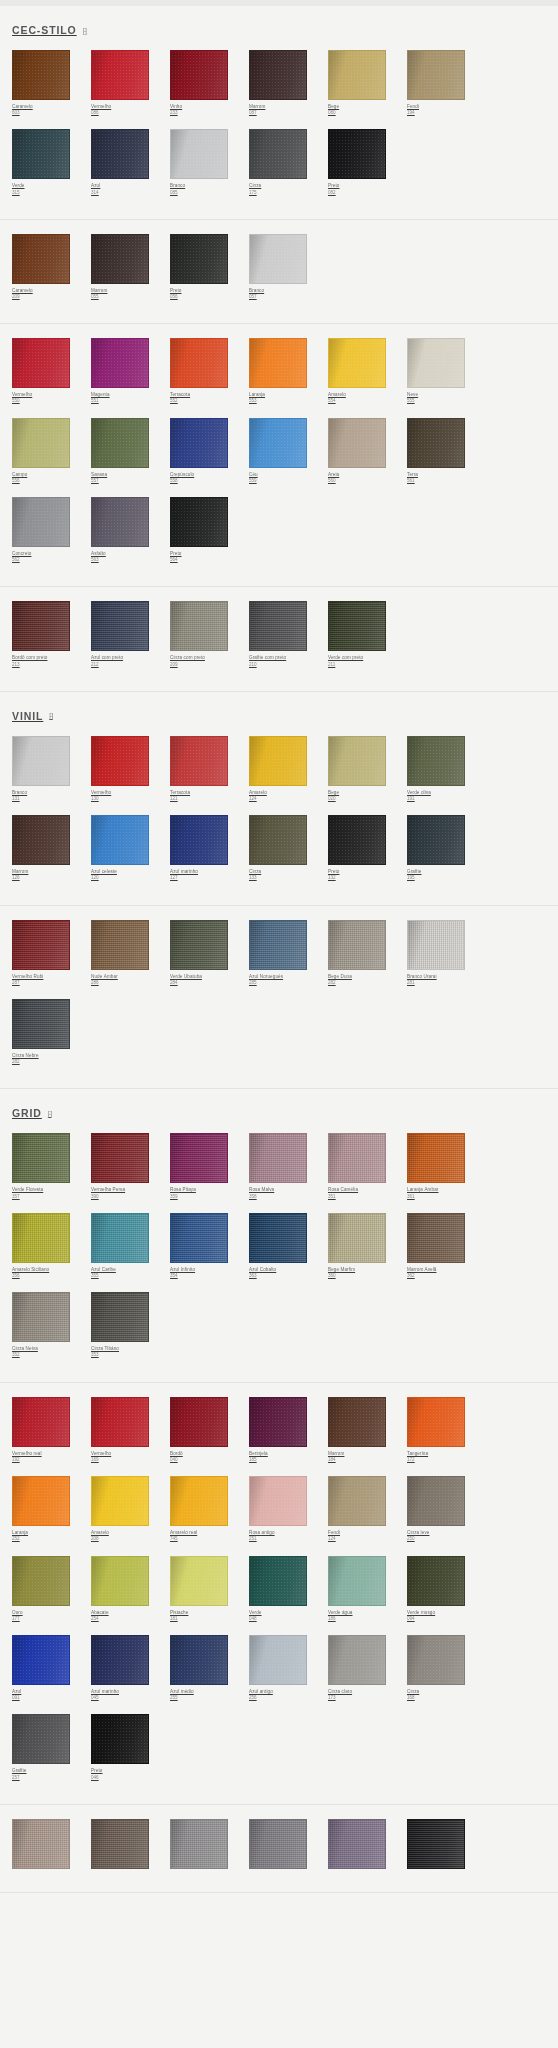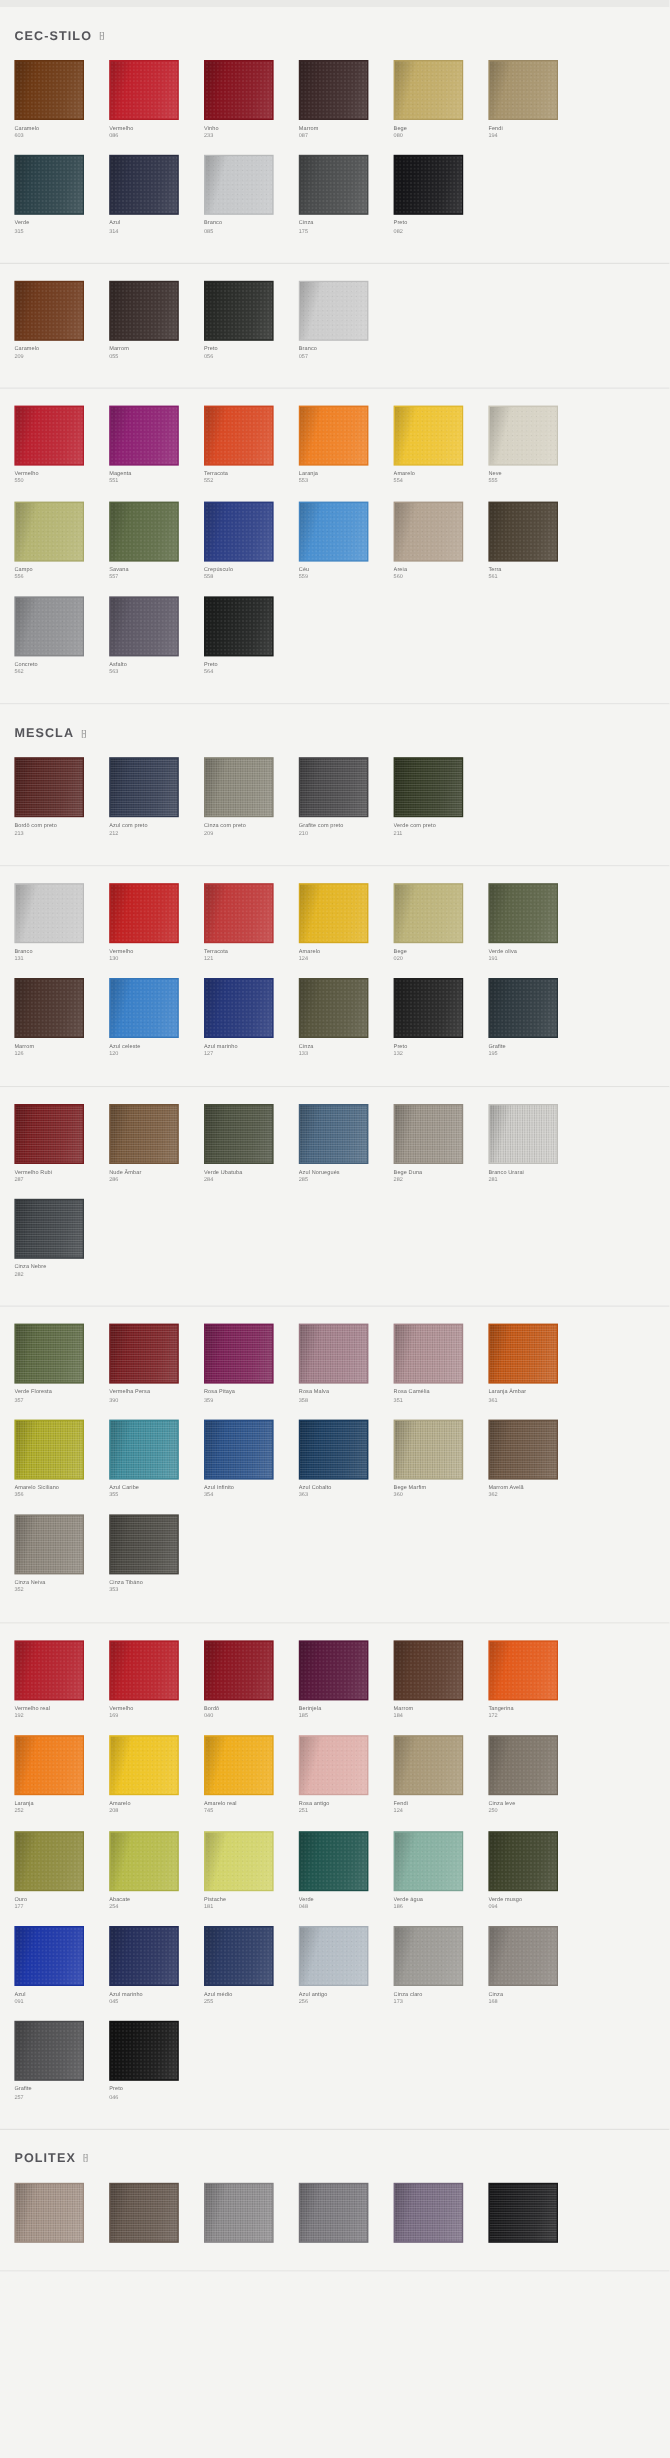--- a/index.html
+++ b/index.html
@@ -8,20 +8,21 @@
     background:#f4f4f2;
     font-family:"Liberation Sans", sans-serif;
     color:#3b3b3b;
     -webkit-font-smoothing:antialiased;
   }
   #app{width:558px;position:relative;}
   .section{
     padding:14px 4px 10px 12px;
     border-bottom:1px solid #e2e2e0;
     background:#f4f4f2;
+    text-decoration:underline;
   }
   .section-head{
     display:flex;
     align-items:center;
     gap:6px;
     margin:4px 0 14px 0;
   }
   .section-title{
     font-size:10.5px;
     letter-spacing:0.9px;
@@ -350,24 +351,20 @@
             <div class="chip" style="background: rgb(31, 33, 32);">
               <div class="tex"></div>
               <div class="shade"></div>
             </div>
             <div class="lbl">Preto</div>
             <div class="code">564</div>
           </div>
         </div>
       </div>
       <div class="section">
-        <div class="section-head">
-          <div class="section-title">MESCLA</div>
-          <span class="collapse-icon">[-]</span>
-        </div>
         <div class="grid-row">
           <div class="cell">
             <div class="chip weave" style="background: rgb(90, 39, 36);">
               <div class="tex"></div>
               <div class="shade"></div>
             </div>
             <div class="lbl">Bordô com preto</div>
             <div class="code">213</div>
           </div>
           <div class="cell">
@@ -394,516 +391,520 @@
             <div class="lbl">Grafite com preto</div>
             <div class="code">210</div>
           </div>
           <div class="cell">
             <div class="chip weave" style="background: rgb(53, 60, 38);">
               <div class="tex"></div>
               <div class="shade"></div>
             </div>
             <div class="lbl">Verde com preto</div>
             <div class="code">211</div>
+          </div>
+        </div>
+      </div>
+      <div class="section">
+        <div class="section-head">
+          <div class="section-title">VINIL</div>
+          <span class="collapse-icon">[-]</span>
+        </div>
+        <div class="grid-row">
+          <div class="cell">
+            <div class="chip" style="background: rgb(201, 201, 201);">
+              <div class="tex"></div>
+              <div class="shade"></div>
+            </div>
+            <div class="lbl">Branco</div>
+            <div class="code">131</div>
+          </div>
+          <div class="cell">
+            <div class="chip" style="background: rgb(194, 34, 35);">
+              <div class="tex"></div>
+              <div class="shade"></div>
+            </div>
+            <div class="lbl">Vermelho</div>
+            <div class="code">130</div>
+          </div>
+          <div class="cell">
+            <div class="chip" style="background: rgb(191, 58, 58);">
+              <div class="tex"></div>
+              <div class="shade"></div>
+            </div>
+            <div class="lbl">Terracota</div>
+            <div class="code">121</div>
+          </div>
+          <div class="cell">
+            <div class="chip" style="background: rgb(227, 181, 36);">
+              <div class="tex"></div>
+              <div class="shade"></div>
+            </div>
+            <div class="lbl">Amarelo</div>
+            <div class="code">124</div>
+          </div>
+          <div class="cell">
+            <div class="chip" style="background: rgb(188, 179, 122);">
+              <div class="tex"></div>
+              <div class="shade"></div>
+            </div>
+            <div class="lbl">Bege</div>
+            <div class="code">020</div>
+          </div>
+          <div class="cell">
+            <div class="chip" style="background: rgb(92, 99, 71);">
+              <div class="tex"></div>
+              <div class="shade"></div>
+            </div>
+            <div class="lbl">Verde oliva</div>
+            <div class="code">191</div>
+          </div>
+          <div class="cell">
+            <div class="chip" style="background: rgb(74, 51, 44);">
+              <div class="tex"></div>
+              <div class="shade"></div>
+            </div>
+            <div class="lbl">Marrom</div>
+            <div class="code">126</div>
+          </div>
+          <div class="cell">
+            <div class="chip" style="background: rgb(58, 128, 200);">
+              <div class="tex"></div>
+              <div class="shade"></div>
+            </div>
+            <div class="lbl">Azul celeste</div>
+            <div class="code">120</div>
+          </div>
+          <div class="cell">
+            <div class="chip" style="background: rgb(38, 55, 122);">
+              <div class="tex"></div>
+              <div class="shade"></div>
+            </div>
+            <div class="lbl">Azul marinho</div>
+            <div class="code">127</div>
+          </div>
+          <div class="cell">
+            <div class="chip" style="background: rgb(88, 86, 63);">
+              <div class="tex"></div>
+              <div class="shade"></div>
+            </div>
+            <div class="lbl">Cinza</div>
+            <div class="code">133</div>
+          </div>
+          <div class="cell">
+            <div class="chip" style="background: rgb(35, 35, 35);">
+              <div class="tex"></div>
+              <div class="shade"></div>
+            </div>
+            <div class="lbl">Preto</div>
+            <div class="code">132</div>
+          </div>
+          <div class="cell">
+            <div class="chip" style="background: rgb(46, 57, 63);">
+              <div class="tex"></div>
+              <div class="shade"></div>
+            </div>
+            <div class="lbl">Grafite</div>
+            <div class="code">195</div>
           </div>
         </div>
       </div>
       <div class="section">
         <div class="grid-row">
           <div class="cell">
-            <div class="chip" style="background: rgb(201, 201, 201);">
-              <div class="tex"></div>
-              <div class="shade"></div>
-            </div>
-            <div class="lbl">Branco</div>
-            <div class="code">131</div>
-          </div>
-          <div class="cell">
-            <div class="chip" style="background: rgb(194, 34, 35);">
-              <div class="tex"></div>
-              <div class="shade"></div>
-            </div>
-            <div class="lbl">Vermelho</div>
-            <div class="code">130</div>
-          </div>
-          <div class="cell">
-            <div class="chip" style="background: rgb(191, 58, 58);">
-              <div class="tex"></div>
-              <div class="shade"></div>
-            </div>
-            <div class="lbl">Terracota</div>
-            <div class="code">121</div>
-          </div>
-          <div class="cell">
-            <div class="chip" style="background: rgb(227, 181, 36);">
-              <div class="tex"></div>
-              <div class="shade"></div>
-            </div>
-            <div class="lbl">Amarelo</div>
-            <div class="code">124</div>
-          </div>
-          <div class="cell">
-            <div class="chip" style="background: rgb(188, 179, 122);">
-              <div class="tex"></div>
-              <div class="shade"></div>
-            </div>
-            <div class="lbl">Bege</div>
-            <div class="code">020</div>
-          </div>
-          <div class="cell">
-            <div class="chip" style="background: rgb(92, 99, 71);">
-              <div class="tex"></div>
-              <div class="shade"></div>
-            </div>
-            <div class="lbl">Verde oliva</div>
-            <div class="code">191</div>
-          </div>
-          <div class="cell">
-            <div class="chip" style="background: rgb(74, 51, 44);">
-              <div class="tex"></div>
-              <div class="shade"></div>
-            </div>
-            <div class="lbl">Marrom</div>
-            <div class="code">126</div>
-          </div>
-          <div class="cell">
-            <div class="chip" style="background: rgb(58, 128, 200);">
-              <div class="tex"></div>
-              <div class="shade"></div>
-            </div>
-            <div class="lbl">Azul celeste</div>
-            <div class="code">120</div>
-          </div>
-          <div class="cell">
-            <div class="chip" style="background: rgb(38, 55, 122);">
-              <div class="tex"></div>
-              <div class="shade"></div>
-            </div>
-            <div class="lbl">Azul marinho</div>
-            <div class="code">127</div>
-          </div>
-          <div class="cell">
-            <div class="chip" style="background: rgb(88, 86, 63);">
-              <div class="tex"></div>
-              <div class="shade"></div>
-            </div>
-            <div class="lbl">Cinza</div>
-            <div class="code">133</div>
-          </div>
-          <div class="cell">
-            <div class="chip" style="background: rgb(35, 35, 35);">
-              <div class="tex"></div>
-              <div class="shade"></div>
-            </div>
-            <div class="lbl">Preto</div>
-            <div class="code">132</div>
-          </div>
-          <div class="cell">
-            <div class="chip" style="background: rgb(46, 57, 63);">
-              <div class="tex"></div>
-              <div class="shade"></div>
-            </div>
-            <div class="lbl">Grafite</div>
-            <div class="code">195</div>
+            <div class="chip weave" style="background: rgb(124, 31, 34);">
+              <div class="tex"></div>
+              <div class="shade"></div>
+            </div>
+            <div class="lbl">Vermelho Rubi</div>
+            <div class="code">287</div>
+          </div>
+          <div class="cell">
+            <div class="chip weave" style="background: rgb(122, 91, 62);">
+              <div class="tex"></div>
+              <div class="shade"></div>
+            </div>
+            <div class="lbl">Nude Âmbar</div>
+            <div class="code">286</div>
+          </div>
+          <div class="cell">
+            <div class="chip weave" style="background: rgb(77, 82, 64);">
+              <div class="tex"></div>
+              <div class="shade"></div>
+            </div>
+            <div class="lbl">Verde Ubatuba</div>
+            <div class="code">284</div>
+          </div>
+          <div class="cell">
+            <div class="chip weave" style="background: rgb(74, 103, 130);">
+              <div class="tex"></div>
+              <div class="shade"></div>
+            </div>
+            <div class="lbl">Azul Noruegués</div>
+            <div class="code">285</div>
+          </div>
+          <div class="cell">
+            <div class="chip weave" style="background: rgb(157, 149, 138);">
+              <div class="tex"></div>
+              <div class="shade"></div>
+            </div>
+            <div class="lbl">Bege Duna</div>
+            <div class="code">282</div>
+          </div>
+          <div class="cell">
+            <div class="chip weave" style="background: rgb(206, 205, 201);">
+              <div class="tex"></div>
+              <div class="shade"></div>
+            </div>
+            <div class="lbl">Branco Urarai</div>
+            <div class="code">281</div>
+          </div>
+          <div class="cell">
+            <div class="chip weave" style="background: rgb(63, 68, 72);">
+              <div class="tex"></div>
+              <div class="shade"></div>
+            </div>
+            <div class="lbl">Cinza Nebre</div>
+            <div class="code">282</div>
+          </div>
+        </div>
+      </div>
+      <div class="section">
+        <div class="section-head">
+          <div class="section-title">GRID</div>
+          <span class="collapse-icon">[-]</span>
+        </div>
+        <div class="grid-row">
+          <div class="cell">
+            <div class="chip weave" style="background: rgb(93, 106, 67);">
+              <div class="tex"></div>
+              <div class="shade"></div>
+            </div>
+            <div class="lbl">Verde Floresta</div>
+            <div class="code">357</div>
+          </div>
+          <div class="cell">
+            <div class="chip weave" style="background: rgb(124, 31, 35);">
+              <div class="tex"></div>
+              <div class="shade"></div>
+            </div>
+            <div class="lbl">Vermelha Persa</div>
+            <div class="code">390</div>
+          </div>
+          <div class="cell">
+            <div class="chip weave" style="background: rgb(125, 32, 87);">
+              <div class="tex"></div>
+              <div class="shade"></div>
+            </div>
+            <div class="lbl">Rosa Pitaya</div>
+            <div class="code">359</div>
+          </div>
+          <div class="cell">
+            <div class="chip weave" style="background: rgb(165, 129, 140);">
+              <div class="tex"></div>
+              <div class="shade"></div>
+            </div>
+            <div class="lbl">Rosa Malva</div>
+            <div class="code">358</div>
+          </div>
+          <div class="cell">
+            <div class="chip weave" style="background: rgb(176, 144, 148);">
+              <div class="tex"></div>
+              <div class="shade"></div>
+            </div>
+            <div class="lbl">Rosa Camélia</div>
+            <div class="code">351</div>
+          </div>
+          <div class="cell">
+            <div class="chip weave" style="background: rgb(198, 88, 21);">
+              <div class="tex"></div>
+              <div class="shade"></div>
+            </div>
+            <div class="lbl">Laranja Âmbar</div>
+            <div class="code">361</div>
+          </div>
+          <div class="cell">
+            <div class="chip weave" style="background: rgb(176, 174, 40);">
+              <div class="tex"></div>
+              <div class="shade"></div>
+            </div>
+            <div class="lbl">Amarelo Siciliano</div>
+            <div class="code">356</div>
+          </div>
+          <div class="cell">
+            <div class="chip weave" style="background: rgb(63, 142, 158);">
+              <div class="tex"></div>
+              <div class="shade"></div>
+            </div>
+            <div class="lbl">Azul Caribe</div>
+            <div class="code">355</div>
+          </div>
+          <div class="cell">
+            <div class="chip weave" style="background: rgb(42, 82, 139);">
+              <div class="tex"></div>
+              <div class="shade"></div>
+            </div>
+            <div class="lbl">Azul Infinito</div>
+            <div class="code">354</div>
+          </div>
+          <div class="cell">
+            <div class="chip weave" style="background: rgb(28, 63, 99);">
+              <div class="tex"></div>
+              <div class="shade"></div>
+            </div>
+            <div class="lbl">Azul Cobalto</div>
+            <div class="code">363</div>
+          </div>
+          <div class="cell">
+            <div class="chip weave" style="background: rgb(181, 173, 138);">
+              <div class="tex"></div>
+              <div class="shade"></div>
+            </div>
+            <div class="lbl">Bege Marfim</div>
+            <div class="code">360</div>
+          </div>
+          <div class="cell">
+            <div class="chip weave" style="background: rgb(110, 87, 68);">
+              <div class="tex"></div>
+              <div class="shade"></div>
+            </div>
+            <div class="lbl">Marrom Avelã</div>
+            <div class="code">362</div>
+          </div>
+          <div class="cell">
+            <div class="chip weave" style="background: rgb(142, 135, 124);">
+              <div class="tex"></div>
+              <div class="shade"></div>
+            </div>
+            <div class="lbl">Cinza Neiva</div>
+            <div class="code">352</div>
+          </div>
+          <div class="cell">
+            <div class="chip weave" style="background: rgb(76, 74, 68);">
+              <div class="tex"></div>
+              <div class="shade"></div>
+            </div>
+            <div class="lbl">Cinza Tibáno</div>
+            <div class="code">353</div>
           </div>
         </div>
       </div>
       <div class="section">
         <div class="grid-row">
           <div class="cell">
-            <div class="chip weave" style="background: rgb(124, 31, 34);">
-              <div class="tex"></div>
-              <div class="shade"></div>
-            </div>
-            <div class="lbl">Vermelho Rubi</div>
-            <div class="code">287</div>
-          </div>
-          <div class="cell">
-            <div class="chip weave" style="background: rgb(122, 91, 62);">
-              <div class="tex"></div>
-              <div class="shade"></div>
-            </div>
-            <div class="lbl">Nude Âmbar</div>
-            <div class="code">286</div>
-          </div>
-          <div class="cell">
-            <div class="chip weave" style="background: rgb(77, 82, 64);">
-              <div class="tex"></div>
-              <div class="shade"></div>
-            </div>
-            <div class="lbl">Verde Ubatuba</div>
-            <div class="code">284</div>
-          </div>
-          <div class="cell">
-            <div class="chip weave" style="background: rgb(74, 103, 130);">
-              <div class="tex"></div>
-              <div class="shade"></div>
-            </div>
-            <div class="lbl">Azul Noruegués</div>
-            <div class="code">285</div>
-          </div>
-          <div class="cell">
-            <div class="chip weave" style="background: rgb(157, 149, 138);">
-              <div class="tex"></div>
-              <div class="shade"></div>
-            </div>
-            <div class="lbl">Bege Duna</div>
-            <div class="code">282</div>
-          </div>
-          <div class="cell">
-            <div class="chip weave" style="background: rgb(206, 205, 201);">
-              <div class="tex"></div>
-              <div class="shade"></div>
-            </div>
-            <div class="lbl">Branco Urarai</div>
-            <div class="code">281</div>
-          </div>
-          <div class="cell">
-            <div class="chip weave" style="background: rgb(63, 68, 72);">
-              <div class="tex"></div>
-              <div class="shade"></div>
-            </div>
-            <div class="lbl">Cinza Nebre</div>
-            <div class="code">282</div>
+            <div class="chip" style="background: rgb(180, 31, 43);">
+              <div class="tex"></div>
+              <div class="shade"></div>
+            </div>
+            <div class="lbl">Vermelho real</div>
+            <div class="code">192</div>
+          </div>
+          <div class="cell">
+            <div class="chip" style="background: rgb(185, 31, 40);">
+              <div class="tex"></div>
+              <div class="shade"></div>
+            </div>
+            <div class="lbl">Vermelho</div>
+            <div class="code">169</div>
+          </div>
+          <div class="cell">
+            <div class="chip" style="background: rgb(140, 22, 34);">
+              <div class="tex"></div>
+              <div class="shade"></div>
+            </div>
+            <div class="lbl">Bordô</div>
+            <div class="code">040</div>
+          </div>
+          <div class="cell">
+            <div class="chip" style="background: rgb(90, 26, 62);">
+              <div class="tex"></div>
+              <div class="shade"></div>
+            </div>
+            <div class="lbl">Berinjela</div>
+            <div class="code">185</div>
+          </div>
+          <div class="cell">
+            <div class="chip" style="background: rgb(90, 58, 43);">
+              <div class="tex"></div>
+              <div class="shade"></div>
+            </div>
+            <div class="lbl">Marrom</div>
+            <div class="code">184</div>
+          </div>
+          <div class="cell">
+            <div class="chip" style="background: rgb(227, 90, 27);">
+              <div class="tex"></div>
+              <div class="shade"></div>
+            </div>
+            <div class="lbl">Tangerina</div>
+            <div class="code">172</div>
+          </div>
+          <div class="cell">
+            <div class="chip" style="background: rgb(239, 125, 28);">
+              <div class="tex"></div>
+              <div class="shade"></div>
+            </div>
+            <div class="lbl">Laranja</div>
+            <div class="code">252</div>
+          </div>
+          <div class="cell">
+            <div class="chip" style="background: rgb(238, 196, 36);">
+              <div class="tex"></div>
+              <div class="shade"></div>
+            </div>
+            <div class="lbl">Amarelo</div>
+            <div class="code">208</div>
+          </div>
+          <div class="cell">
+            <div class="chip" style="background: rgb(239, 174, 29);">
+              <div class="tex"></div>
+              <div class="shade"></div>
+            </div>
+            <div class="lbl">Amarelo real</div>
+            <div class="code">745</div>
+          </div>
+          <div class="cell">
+            <div class="chip" style="background: rgb(223, 176, 171);">
+              <div class="tex"></div>
+              <div class="shade"></div>
+            </div>
+            <div class="lbl">Rosa antigo</div>
+            <div class="code">251</div>
+          </div>
+          <div class="cell">
+            <div class="chip" style="background: rgb(168, 152, 119);">
+              <div class="tex"></div>
+              <div class="shade"></div>
+            </div>
+            <div class="lbl">Fendi</div>
+            <div class="code">124</div>
+          </div>
+          <div class="cell">
+            <div class="chip" style="background: rgb(125, 116, 104);">
+              <div class="tex"></div>
+              <div class="shade"></div>
+            </div>
+            <div class="lbl">Cinza leve</div>
+            <div class="code">250</div>
+          </div>
+          <div class="cell">
+            <div class="chip" style="background: rgb(141, 138, 61);">
+              <div class="tex"></div>
+              <div class="shade"></div>
+            </div>
+            <div class="lbl">Ouro</div>
+            <div class="code">177</div>
+          </div>
+          <div class="cell">
+            <div class="chip" style="background: rgb(182, 187, 74);">
+              <div class="tex"></div>
+              <div class="shade"></div>
+            </div>
+            <div class="lbl">Abacate</div>
+            <div class="code">254</div>
+          </div>
+          <div class="cell">
+            <div class="chip" style="background: rgb(210, 212, 107);">
+              <div class="tex"></div>
+              <div class="shade"></div>
+            </div>
+            <div class="lbl">Pistache</div>
+            <div class="code">181</div>
+          </div>
+          <div class="cell">
+            <div class="chip" style="background: rgb(33, 86, 79);">
+              <div class="tex"></div>
+              <div class="shade"></div>
+            </div>
+            <div class="lbl">Verde</div>
+            <div class="code">048</div>
+          </div>
+          <div class="cell">
+            <div class="chip" style="background: rgb(134, 176, 161);">
+              <div class="tex"></div>
+              <div class="shade"></div>
+            </div>
+            <div class="lbl">Verde água</div>
+            <div class="code">186</div>
+          </div>
+          <div class="cell">
+            <div class="chip" style="background: rgb(63, 68, 44);">
+              <div class="tex"></div>
+              <div class="shade"></div>
+            </div>
+            <div class="lbl">Verde musgo</div>
+            <div class="code">094</div>
+          </div>
+          <div class="cell">
+            <div class="chip" style="background: rgb(30, 55, 168);">
+              <div class="tex"></div>
+              <div class="shade"></div>
+            </div>
+            <div class="lbl">Azul</div>
+            <div class="code">091</div>
+          </div>
+          <div class="cell">
+            <div class="chip" style="background: rgb(39, 48, 92);">
+              <div class="tex"></div>
+              <div class="shade"></div>
+            </div>
+            <div class="lbl">Azul marinho</div>
+            <div class="code">045</div>
+          </div>
+          <div class="cell">
+            <div class="chip" style="background: rgb(43, 58, 99);">
+              <div class="tex"></div>
+              <div class="shade"></div>
+            </div>
+            <div class="lbl">Azul médio</div>
+            <div class="code">255</div>
+          </div>
+          <div class="cell">
+            <div class="chip" style="background: rgb(179, 188, 196);">
+              <div class="tex"></div>
+              <div class="shade"></div>
+            </div>
+            <div class="lbl">Azul antigo</div>
+            <div class="code">256</div>
+          </div>
+          <div class="cell">
+            <div class="chip" style="background: rgb(156, 154, 149);">
+              <div class="tex"></div>
+              <div class="shade"></div>
+            </div>
+            <div class="lbl">Cinza claro</div>
+            <div class="code">173</div>
+          </div>
+          <div class="cell">
+            <div class="chip" style="background: rgb(141, 135, 129);">
+              <div class="tex"></div>
+              <div class="shade"></div>
+            </div>
+            <div class="lbl">Cinza</div>
+            <div class="code">168</div>
+          </div>
+          <div class="cell">
+            <div class="chip" style="background: rgb(79, 79, 81);">
+              <div class="tex"></div>
+              <div class="shade"></div>
+            </div>
+            <div class="lbl">Grafite</div>
+            <div class="code">257</div>
+          </div>
+          <div class="cell">
+            <div class="chip" style="background: rgb(20, 20, 20);">
+              <div class="tex"></div>
+              <div class="shade"></div>
+            </div>
+            <div class="lbl">Preto</div>
+            <div class="code">046</div>
           </div>
         </div>
       </div>
       <div class="section">
-        <div class="grid-row">
-          <div class="cell">
-            <div class="chip weave" style="background: rgb(93, 106, 67);">
-              <div class="tex"></div>
-              <div class="shade"></div>
-            </div>
-            <div class="lbl">Verde Floresta</div>
-            <div class="code">357</div>
-          </div>
-          <div class="cell">
-            <div class="chip weave" style="background: rgb(124, 31, 35);">
-              <div class="tex"></div>
-              <div class="shade"></div>
-            </div>
-            <div class="lbl">Vermelha Persa</div>
-            <div class="code">390</div>
-          </div>
-          <div class="cell">
-            <div class="chip weave" style="background: rgb(125, 32, 87);">
-              <div class="tex"></div>
-              <div class="shade"></div>
-            </div>
-            <div class="lbl">Rosa Pitaya</div>
-            <div class="code">359</div>
-          </div>
-          <div class="cell">
-            <div class="chip weave" style="background: rgb(165, 129, 140);">
-              <div class="tex"></div>
-              <div class="shade"></div>
-            </div>
-            <div class="lbl">Rosa Malva</div>
-            <div class="code">358</div>
-          </div>
-          <div class="cell">
-            <div class="chip weave" style="background: rgb(176, 144, 148);">
-              <div class="tex"></div>
-              <div class="shade"></div>
-            </div>
-            <div class="lbl">Rosa Camélia</div>
-            <div class="code">351</div>
-          </div>
-          <div class="cell">
-            <div class="chip weave" style="background: rgb(198, 88, 21);">
-              <div class="tex"></div>
-              <div class="shade"></div>
-            </div>
-            <div class="lbl">Laranja Âmbar</div>
-            <div class="code">361</div>
-          </div>
-          <div class="cell">
-            <div class="chip weave" style="background: rgb(176, 174, 40);">
-              <div class="tex"></div>
-              <div class="shade"></div>
-            </div>
-            <div class="lbl">Amarelo Siciliano</div>
-            <div class="code">356</div>
-          </div>
-          <div class="cell">
-            <div class="chip weave" style="background: rgb(63, 142, 158);">
-              <div class="tex"></div>
-              <div class="shade"></div>
-            </div>
-            <div class="lbl">Azul Caribe</div>
-            <div class="code">355</div>
-          </div>
-          <div class="cell">
-            <div class="chip weave" style="background: rgb(42, 82, 139);">
-              <div class="tex"></div>
-              <div class="shade"></div>
-            </div>
-            <div class="lbl">Azul Infinito</div>
-            <div class="code">354</div>
-          </div>
-          <div class="cell">
-            <div class="chip weave" style="background: rgb(28, 63, 99);">
-              <div class="tex"></div>
-              <div class="shade"></div>
-            </div>
-            <div class="lbl">Azul Cobalto</div>
-            <div class="code">363</div>
-          </div>
-          <div class="cell">
-            <div class="chip weave" style="background: rgb(181, 173, 138);">
-              <div class="tex"></div>
-              <div class="shade"></div>
-            </div>
-            <div class="lbl">Bege Marfim</div>
-            <div class="code">360</div>
-          </div>
-          <div class="cell">
-            <div class="chip weave" style="background: rgb(110, 87, 68);">
-              <div class="tex"></div>
-              <div class="shade"></div>
-            </div>
-            <div class="lbl">Marrom Avelã</div>
-            <div class="code">362</div>
-          </div>
-          <div class="cell">
-            <div class="chip weave" style="background: rgb(142, 135, 124);">
-              <div class="tex"></div>
-              <div class="shade"></div>
-            </div>
-            <div class="lbl">Cinza Neiva</div>
-            <div class="code">352</div>
-          </div>
-          <div class="cell">
-            <div class="chip weave" style="background: rgb(76, 74, 68);">
-              <div class="tex"></div>
-              <div class="shade"></div>
-            </div>
-            <div class="lbl">Cinza Tibáno</div>
-            <div class="code">353</div>
-          </div>
-        </div>
-      </div>
-      <div class="section">
-        <div class="grid-row">
-          <div class="cell">
-            <div class="chip" style="background: rgb(180, 31, 43);">
-              <div class="tex"></div>
-              <div class="shade"></div>
-            </div>
-            <div class="lbl">Vermelho real</div>
-            <div class="code">192</div>
-          </div>
-          <div class="cell">
-            <div class="chip" style="background: rgb(185, 31, 40);">
-              <div class="tex"></div>
-              <div class="shade"></div>
-            </div>
-            <div class="lbl">Vermelho</div>
-            <div class="code">169</div>
-          </div>
-          <div class="cell">
-            <div class="chip" style="background: rgb(140, 22, 34);">
-              <div class="tex"></div>
-              <div class="shade"></div>
-            </div>
-            <div class="lbl">Bordô</div>
-            <div class="code">040</div>
-          </div>
-          <div class="cell">
-            <div class="chip" style="background: rgb(90, 26, 62);">
-              <div class="tex"></div>
-              <div class="shade"></div>
-            </div>
-            <div class="lbl">Berinjela</div>
-            <div class="code">185</div>
-          </div>
-          <div class="cell">
-            <div class="chip" style="background: rgb(90, 58, 43);">
-              <div class="tex"></div>
-              <div class="shade"></div>
-            </div>
-            <div class="lbl">Marrom</div>
-            <div class="code">184</div>
-          </div>
-          <div class="cell">
-            <div class="chip" style="background: rgb(227, 90, 27);">
-              <div class="tex"></div>
-              <div class="shade"></div>
-            </div>
-            <div class="lbl">Tangerina</div>
-            <div class="code">172</div>
-          </div>
-          <div class="cell">
-            <div class="chip" style="background: rgb(239, 125, 28);">
-              <div class="tex"></div>
-              <div class="shade"></div>
-            </div>
-            <div class="lbl">Laranja</div>
-            <div class="code">252</div>
-          </div>
-          <div class="cell">
-            <div class="chip" style="background: rgb(238, 196, 36);">
-              <div class="tex"></div>
-              <div class="shade"></div>
-            </div>
-            <div class="lbl">Amarelo</div>
-            <div class="code">208</div>
-          </div>
-          <div class="cell">
-            <div class="chip" style="background: rgb(239, 174, 29);">
-              <div class="tex"></div>
-              <div class="shade"></div>
-            </div>
-            <div class="lbl">Amarelo real</div>
-            <div class="code">745</div>
-          </div>
-          <div class="cell">
-            <div class="chip" style="background: rgb(223, 176, 171);">
-              <div class="tex"></div>
-              <div class="shade"></div>
-            </div>
-            <div class="lbl">Rosa antigo</div>
-            <div class="code">251</div>
-          </div>
-          <div class="cell">
-            <div class="chip" style="background: rgb(168, 152, 119);">
-              <div class="tex"></div>
-              <div class="shade"></div>
-            </div>
-            <div class="lbl">Fendi</div>
-            <div class="code">124</div>
-          </div>
-          <div class="cell">
-            <div class="chip" style="background: rgb(125, 116, 104);">
-              <div class="tex"></div>
-              <div class="shade"></div>
-            </div>
-            <div class="lbl">Cinza leve</div>
-            <div class="code">250</div>
-          </div>
-          <div class="cell">
-            <div class="chip" style="background: rgb(141, 138, 61);">
-              <div class="tex"></div>
-              <div class="shade"></div>
-            </div>
-            <div class="lbl">Ouro</div>
-            <div class="code">177</div>
-          </div>
-          <div class="cell">
-            <div class="chip" style="background: rgb(182, 187, 74);">
-              <div class="tex"></div>
-              <div class="shade"></div>
-            </div>
-            <div class="lbl">Abacate</div>
-            <div class="code">254</div>
-          </div>
-          <div class="cell">
-            <div class="chip" style="background: rgb(210, 212, 107);">
-              <div class="tex"></div>
-              <div class="shade"></div>
-            </div>
-            <div class="lbl">Pistache</div>
-            <div class="code">181</div>
-          </div>
-          <div class="cell">
-            <div class="chip" style="background: rgb(33, 86, 79);">
-              <div class="tex"></div>
-              <div class="shade"></div>
-            </div>
-            <div class="lbl">Verde</div>
-            <div class="code">048</div>
-          </div>
-          <div class="cell">
-            <div class="chip" style="background: rgb(134, 176, 161);">
-              <div class="tex"></div>
-              <div class="shade"></div>
-            </div>
-            <div class="lbl">Verde água</div>
-            <div class="code">186</div>
-          </div>
-          <div class="cell">
-            <div class="chip" style="background: rgb(63, 68, 44);">
-              <div class="tex"></div>
-              <div class="shade"></div>
-            </div>
-            <div class="lbl">Verde musgo</div>
-            <div class="code">094</div>
-          </div>
-          <div class="cell">
-            <div class="chip" style="background: rgb(30, 55, 168);">
-              <div class="tex"></div>
-              <div class="shade"></div>
-            </div>
-            <div class="lbl">Azul</div>
-            <div class="code">091</div>
-          </div>
-          <div class="cell">
-            <div class="chip" style="background: rgb(39, 48, 92);">
-              <div class="tex"></div>
-              <div class="shade"></div>
-            </div>
-            <div class="lbl">Azul marinho</div>
-            <div class="code">045</div>
-          </div>
-          <div class="cell">
-            <div class="chip" style="background: rgb(43, 58, 99);">
-              <div class="tex"></div>
-              <div class="shade"></div>
-            </div>
-            <div class="lbl">Azul médio</div>
-            <div class="code">255</div>
-          </div>
-          <div class="cell">
-            <div class="chip" style="background: rgb(179, 188, 196);">
-              <div class="tex"></div>
-              <div class="shade"></div>
-            </div>
-            <div class="lbl">Azul antigo</div>
-            <div class="code">256</div>
-          </div>
-          <div class="cell">
-            <div class="chip" style="background: rgb(156, 154, 149);">
-              <div class="tex"></div>
-              <div class="shade"></div>
-            </div>
-            <div class="lbl">Cinza claro</div>
-            <div class="code">173</div>
-          </div>
-          <div class="cell">
-            <div class="chip" style="background: rgb(141, 135, 129);">
-              <div class="tex"></div>
-              <div class="shade"></div>
-            </div>
-            <div class="lbl">Cinza</div>
-            <div class="code">168</div>
-          </div>
-          <div class="cell">
-            <div class="chip" style="background: rgb(79, 79, 81);">
-              <div class="tex"></div>
-              <div class="shade"></div>
-            </div>
-            <div class="lbl">Grafite</div>
-            <div class="code">257</div>
-          </div>
-          <div class="cell">
-            <div class="chip" style="background: rgb(20, 20, 20);">
-              <div class="tex"></div>
-              <div class="shade"></div>
-            </div>
-            <div class="lbl">Preto</div>
-            <div class="code">046</div>
-          </div>
-        </div>
-      </div>
-      <div class="section">
-        <div class="section-head">
-          <div class="section-title">POLITEX</div>
-          <span class="collapse-icon">[-]</span>
-        </div>
         <div class="grid-row">
           <div class="cell">
             <div class="chip weave" style="background: rgb(166, 148, 136);">
               <div class="tex"></div>
               <div class="shade"></div>
             </div>
           </div>
           <div class="cell">
             <div class="chip weave" style="background: rgb(102, 88, 78);">
               <div class="tex"></div>

